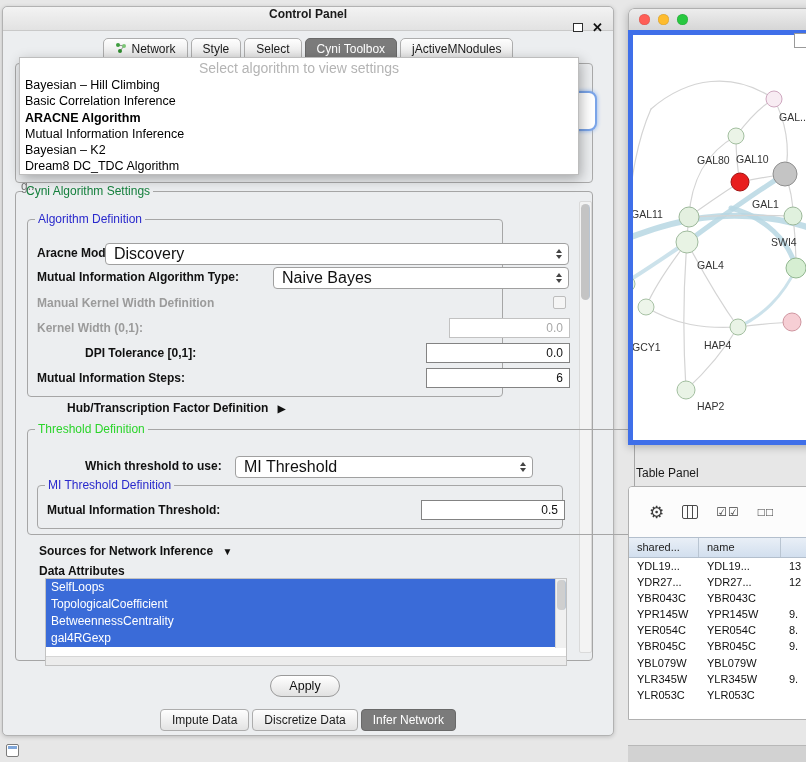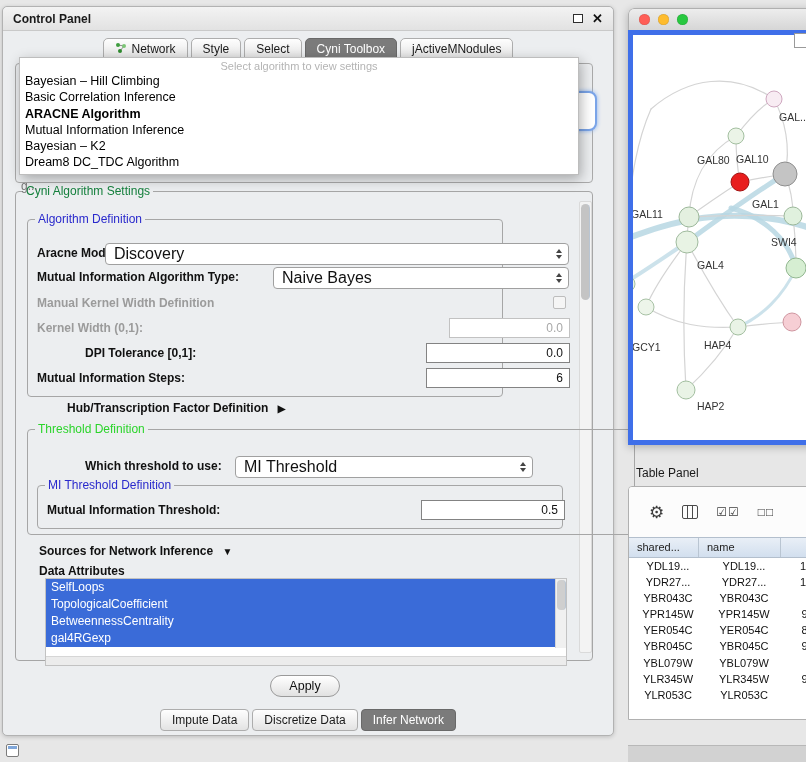--- a/index.html
+++ b/index.html
@@ -4,21 +4,21 @@
 <style>
   *{box-sizing:border-box;margin:0;padding:0;}
   html,body{width:806px;height:762px;overflow:hidden;background:#e7e7e7;
     font-family:"Liberation Sans",sans-serif;}
 
   
   #cp{position:absolute;left:2px;top:6px;width:612px;height:730px;background:#eceef0;
     border:1px solid #b2b2b2;border-radius:5px;box-shadow:0 1px 4px rgba(0,0,0,.18);}
   #cp-titlebar{height:24px;display:flex;align-items:center;padding:0 10px;
     border-bottom:1px solid #c9c9c9;background:linear-gradient(#f3f3f3,#e2e2e2);
-    border-radius:5px 5px 0 0;font-size:12px;font-weight:bold;color:#1a1a1a;}
+    border-radius:5px 5px 0 0;font-size:12px;font-weight:bold;color:#1a1a1a;flex-direction:column;}
   .tb-icons{margin-left:auto;display:flex;gap:9px;align-items:center;}
   .float-ic{width:10px;height:9px;border:1.5px solid #2e2e2e;background:#fff;display:inline-block;}
   .close-ic{font-size:13px;font-weight:bold;color:#111;line-height:1;}
 
   .tabrow{position:absolute;left:0;right:0;display:flex;justify-content:center;gap:3px;}
   #toptabs{top:31px;}
   #bottomtabs{top:702px;}
   .tab{display:flex;align-items:center;gap:5px;padding:0 11px;height:22px;font-size:12px;
     color:#1a1a1a;background:linear-gradient(#fefefe,#e3e3e3);border:1px solid #adadad;
     border-radius:5px 5px 0 0;white-space:nowrap;}
@@ -28,21 +28,21 @@
   
   .behind-fs{position:absolute;left:12px;top:56px;width:578px;height:120px;
     border:1px solid #aaa;border-radius:4px;z-index:1;}
   .blue-focus{position:absolute;left:568px;top:84px;width:26px;height:40px;background:#fff;
     border:2px solid #7aa4e8;border-radius:8px;box-shadow:0 0 4px #8ab2f0;z-index:2;}
   .obscured{position:absolute;left:18px;top:172px;font-size:12px;color:#777;z-index:1;}
 
   
   #popup{position:absolute;left:16px;top:50px;width:560px;height:118px;background:#fff;
     border:1px solid #bdbdbd;box-shadow:2px 4px 12px rgba(0,0,0,.3);z-index:30;overflow:hidden;}
-  #popup .ph{text-align:center;color:#b4b4b4;font-size:11px;padding:2px 0 1px;}
+  #popup .ph{text-align:center;color:#b4b4b4;font-size:14px;padding:2px 0 1px;}
   #popup .it{font-size:12.5px;color:#000;padding:0 5px;height:16.3px;line-height:16.3px;white-space:nowrap;}
   #popup .it.b{font-weight:bold;}
 
   
   .tb{position:absolute;border:1px solid #a6a6a6;border-radius:4px;}
   .tb>.lg{position:absolute;top:-8px;left:7px;background:#eceef0;padding:0 3px;
     font-size:12px;color:#15803d;white-space:nowrap;}
   .lg.blue{color:#2929cc;}
   .lg.green{color:#2bd42b;}
 
@@ -98,21 +98,21 @@
   #tp-toolbar{height:50px;display:flex;align-items:center;gap:18px;padding-left:20px;background:#fcfcfc;}
   .tp-ic{color:#3c3c3c;}
   .gear{font-size:17px;}
   .colicon{width:16px;height:14px;border:1.5px solid #4a4a4a;border-radius:2px;
     background:linear-gradient(90deg,transparent 3.5px,#4a4a4a 3.5px 4.8px,transparent 4.8px 8.8px,#4a4a4a 8.8px 10.1px,transparent 10.1px);}
   .pair{font-size:12px;letter-spacing:1px;}
   #tp-header{display:flex;height:21px;background:linear-gradient(#e9eff7,#d2dfee);
     border-top:1px solid #b3bfcd;border-bottom:1px solid #b3bfcd;}
   .th{font-size:11px;color:#222;padding:3px 0 0 8px;border-right:1px solid #b9c5d2;overflow:hidden;white-space:nowrap;}
   .tr{display:flex;height:16.2px;}
-  .td{font-size:11px;color:#111;padding:1.5px 0 0 8px;overflow:hidden;white-space:nowrap;text-align:center;}
+  .td{font-size:11px;color:#111;padding:1.5px 0 0 8px;overflow:hidden;white-space:nowrap;}
   .c0{width:70px;}.c1{width:82px;}.c2{flex:1;}
 
   #bottom-strip{position:absolute;left:628px;top:745px;width:178px;height:17px;background:#d2d2d2;border-top:1px solid #b8b8b8;}
   #mini-icon{position:absolute;left:6px;top:744px;width:13px;height:13px;background:#fff;border:1px solid #7c7c7c;border-radius:2px;}
   #mini-icon::after{content:"";position:absolute;left:1px;top:1px;right:1px;height:3px;background:#7fa6d9;}
 </style>
 </head>
 <body>
 
 <div id="cp">

